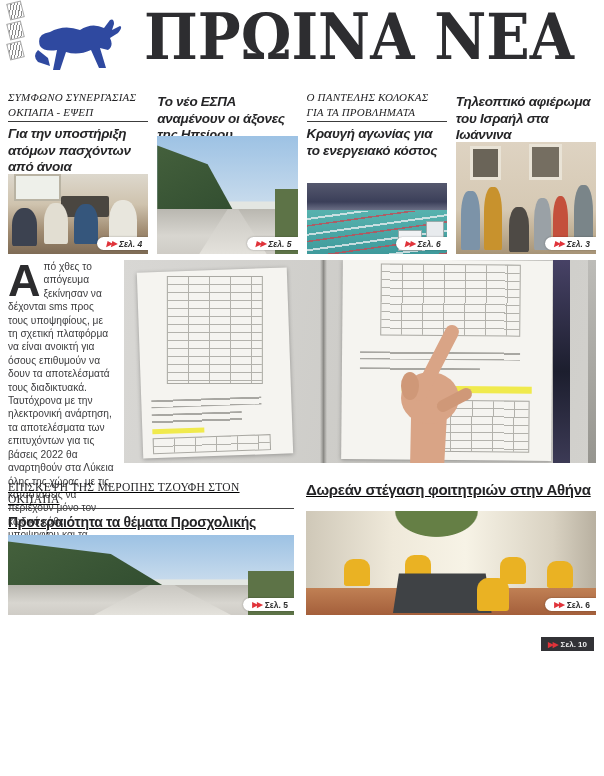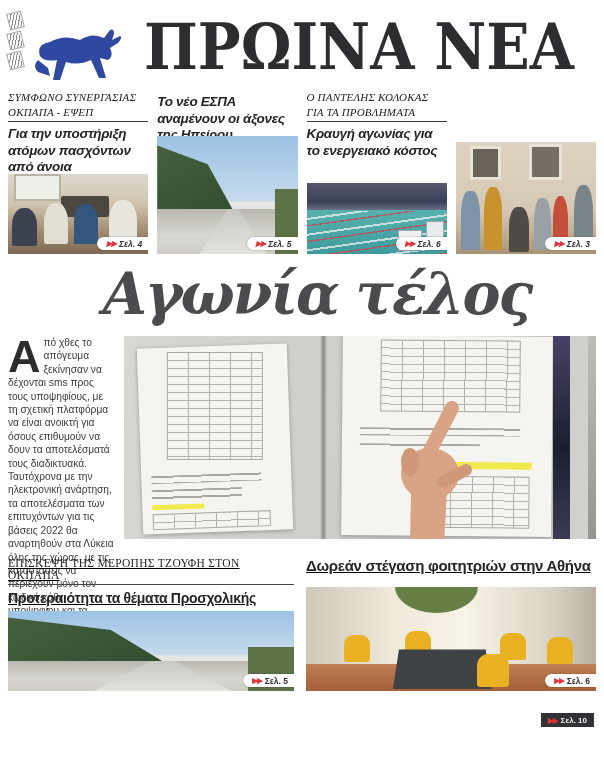--- a/index.html
+++ b/index.html
@@ -1,20 +1,20 @@
 <!DOCTYPE html>
 <html><head>
 <meta charset="utf-8">
 <style>
   * { margin:0; padding:0; box-sizing:border-box; }
   body { background:#888; font-family:"Liberation Sans", sans-serif; }
   .page { width:604px; height:776px; background:#fff; position:relative; overflow:hidden; margin:0 auto; }
 
   
-  .masthead { height:84px; display:flex; align-items:flex-end; padding:0 6px 0 8px; }
+  .masthead { height:84px; display:flex; align-items:flex-start; padding:0 6px 0 8px; }
   .logo-area { width:112px; height:74px; position:relative; flex:none; }
   .emblems { position:absolute; left:0; top:2px; display:flex; flex-direction:column; gap:3px; }
   .emblem { width:15px; height:17px; background:
       repeating-linear-gradient(115deg,#777 0 1px,transparent 1px 3px);
       border:1px solid #9a9a9a; transform:rotate(-14deg); opacity:.85; }
   .bull { position:absolute; left:22px; top:16px; }
   .title { flex:1; text-align:center; font-family:"DejaVu Serif", serif; font-weight:bold;
       font-size:57px; line-height:74px; color:#2d2d30; letter-spacing:0px;
       transform:scaleY(1.12); white-space:nowrap; }
 
@@ -202,40 +202,40 @@
         <div class="shape block1"></div>
         <div class="shape block2"></div>
         <div class="pref">
           <span class="arrows">▶▶</span>
           <span>Σελ. 6</span>
         </div>
       </figure>
     </article>
 
     <article class="story">
+      <div class="hl">Τηλεοπτικό αφιέρωμα του Ισραήλ στα Ιωάννινα</div>
       <figure class="photo ph-d">
         <div class="shape wall"></div>
         <div class="shape w1"></div>
         <div class="shape w2"></div>
         <div class="shape g1"></div>
         <div class="shape g2"></div>
         <div class="shape g3"></div>
         <div class="shape g4"></div>
         <div class="shape g5"></div>
         <div class="shape g6"></div>
         <div class="pref">
           <span class="arrows">▶▶</span>
           <span>Σελ. 3</span>
         </div>
       </figure>
     </article>
   </section>
 
   <section>
-    <h2 class="main-hl">Αγωνία τέλος</h2>
 
     <div class="lead-body">
       <div class="body-col">
         <p><span class="dropcap">Α</span><span>πό χθες το απόγευμα ξεκίνησαν να δέχονται sms προς τους υποψηφίους, με τη σχετική πλατφόρμα να είναι ανοικτή για όσους επιθυμούν να δουν τα αποτελέσματά τους διαδικτυακά. Ταυτόχρονα με την ηλεκτρονική ανάρτηση, τα αποτελέσματα των επιτυχόντων για τις βάσεις 2022 θα αναρτηθούν στα Λύκεια όλης της χώρας, με τις καταστάσεις να περιέχουν μόνο τον κωδικό κάθε υποψηφίου και τα στοιχεία της επιτυχίας του και όχι τα ονομαστικά στοιχεία του.</span></p>
         <div class="body-ref">
           <span class="arrows">▶▶</span>
           <span>Σελ. 11</span>
         </div>
       </div>
 

